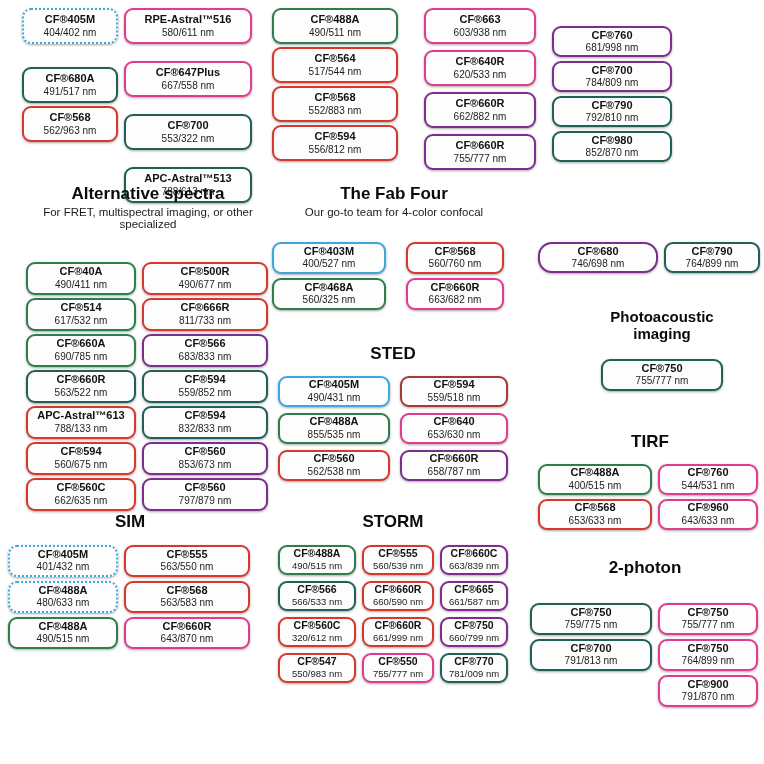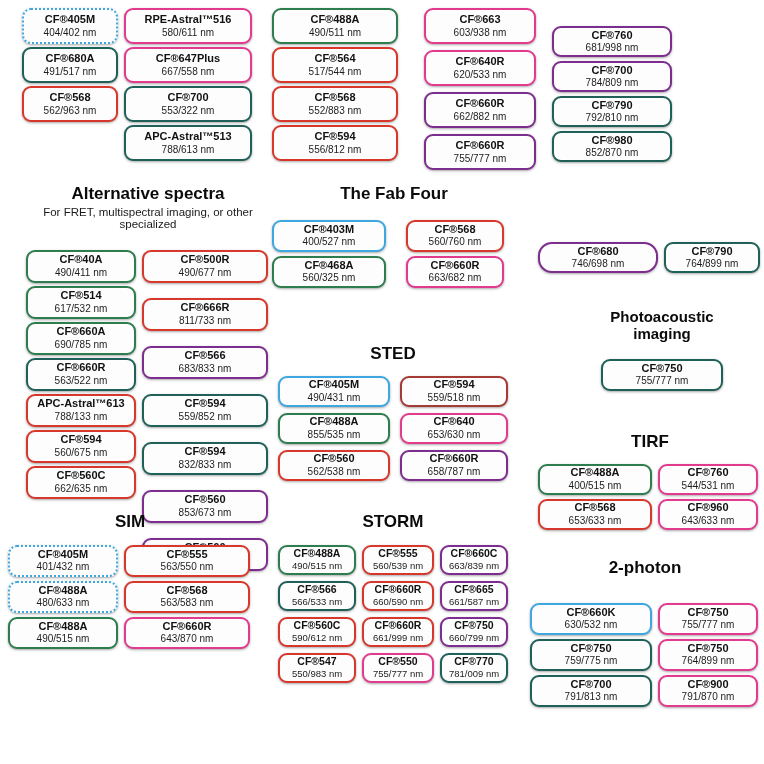--- a/index.html
+++ b/index.html
@@ -17,40 +17,40 @@
     display:flex;flex-direction:column;align-items:center;justify-content:center;
     box-shadow:0 1px 2.5px rgba(0,0,0,.35);box-sizing:border-box;
   }
   .badge .nm1{font-weight:bold;font-size:11px;line-height:1.25;white-space:nowrap}
   .badge .nm2{font-size:10px;line-height:1.2;color:#1c1c1c;white-space:nowrap}
   .badge.dotted{border-style:dotted}
 
   
   #sec-top-left{left:22px;top:8px}
   #sec-top-left .col:nth-child(1){width:96px;margin-right:6px;row-gap:3px}
-  #sec-top-left .col:nth-child(2){width:128px;row-gap:3px}
+  #sec-top-left .col:nth-child(2){width:128px;row-gap:17px}
   #sec-top-left .badge{height:36px}
 
   #sec-top-mid{left:272px;top:8px}
   #sec-top-mid .col:nth-child(1){width:126px;margin-right:26px;row-gap:3px}
   #sec-top-mid .col:nth-child(2){width:112px;row-gap:6px}
   #sec-top-mid .badge{height:36px}
 
   #sec-top-right{left:552px;top:26px}
   #sec-top-right .col{width:120px;row-gap:4px}
   #sec-top-right .badge{height:31px}
 
   #sec-alt{left:26px;top:184px;width:244px}
-  #sec-alt .cols{margin-top:20px}
+  #sec-alt .cols{margin-top:32px}
   #sec-alt .col:nth-child(1){width:110px;margin-right:6px;row-gap:3px}
-  #sec-alt .col:nth-child(2){width:126px;row-gap:15px}
+  #sec-alt .col:nth-child(2){width:126px;row-gap:3px}
   #sec-alt .badge{height:33px}
 
   #sec-fab{left:272px;top:184px;width:244px}
-  #sec-fab .cols{margin-top:16px}
+  #sec-fab .cols{margin-top:24px}
   #sec-fab .col:nth-child(1){width:114px;margin-right:20px;row-gap:4px}
   #sec-fab .col:nth-child(2){width:98px;row-gap:4px}
   #sec-fab .badge{height:32px}
 
   #sec-right-pair{left:538px;top:242px}
   #sec-right-pair .col:nth-child(1){width:120px;margin-right:6px}
   #sec-right-pair .col:nth-child(2){width:96px}
   #sec-right-pair .badge{height:31px}
 
   #sec-sted{left:278px;top:344px;width:230px}
@@ -98,21 +98,21 @@
 
 <div>
 
   <section class="sec" id="sec-top-left">
     <div class="cols">
         <div class="col">
           <div class="badge dotted" style="border-color: rgb(62, 167, 224);">
             <span class="nm1">CF®405M</span>
             <span class="nm2">404/402 nm</span>
           </div>
-          <div class="badge" style="border-color: rgb(31, 96, 88);">
+          <div class="badge" style="border-color: rgb(31, 96, 88); margin-top: 20px;">
             <span class="nm1">CF®680A</span>
             <span class="nm2">491/517 nm</span>
           </div>
           <div class="badge" style="border-color: rgb(216, 55, 43);">
             <span class="nm1">CF®568</span>
             <span class="nm2">562/963 nm</span>
           </div>
         </div>
         <div class="col">
           <div class="badge" style="border-color: rgb(226, 58, 142);">
@@ -261,20 +261,21 @@
           <div class="badge" style="border-color: rgb(124, 45, 142);">
             <span class="nm1">CF®560</span>
             <span class="nm2">797/879 nm</span>
           </div>
         </div>
       </div>
   </section>
 
   <section class="sec" id="sec-fab">
     <h2 class="h">The Fab Four</h2>
+    <p class="sub">Our go-to team for 4-color confocal</p>
     <div class="cols">
         <div class="col">
           <div class="badge" style="border-color: rgb(62, 167, 224);">
             <span class="nm1">CF®403M</span>
             <span class="nm2">400/527 nm</span>
           </div>
           <div class="badge" style="border-color: rgb(46, 125, 78);">
             <span class="nm1">CF®468A</span>
             <span class="nm2">560/325 nm</span>
           </div>
@@ -422,21 +423,21 @@
           <div class="badge" style="border-color: rgb(46, 125, 78);">
             <span class="nm1">CF®488A</span>
             <span class="nm2">490/515 nm</span>
           </div>
           <div class="badge" style="border-color: rgb(31, 96, 88);">
             <span class="nm1">CF®566</span>
             <span class="nm2">566/533 nm</span>
           </div>
           <div class="badge" style="border-color: rgb(216, 55, 43);">
             <span class="nm1">CF®560C</span>
-            <span class="nm2">590/612 nm</span>
+            <span class="nm2">320/612 nm</span>
           </div>
           <div class="badge" style="border-color: rgb(216, 55, 43);">
             <span class="nm1">CF®547</span>
             <span class="nm2">550/983 nm</span>
           </div>
         </div>
         <div class="col">
           <div class="badge" style="border-color: rgb(216, 55, 43);">
             <span class="nm1">CF®555</span>
             <span class="nm2">560/539 nm</span>
@@ -472,24 +473,20 @@
             <span class="nm2">781/009 nm</span>
           </div>
         </div>
       </div>
   </section>
 
   <section class="sec" id="sec-2p">
     <h2 class="h">2-photon</h2>
     <div class="cols">
         <div class="col">
-          <div class="badge" style="border-color: rgb(62, 167, 224);">
-            <span class="nm1">CF®660K</span>
-            <span class="nm2">630/532 nm</span>
-          </div>
           <div class="badge" style="border-color: rgb(31, 96, 88);">
             <span class="nm1">CF®750</span>
             <span class="nm2">759/775 nm</span>
           </div>
           <div class="badge" style="border-color: rgb(31, 96, 88);">
             <span class="nm1">CF®700</span>
             <span class="nm2">791/813 nm</span>
           </div>
         </div>
         <div class="col">

